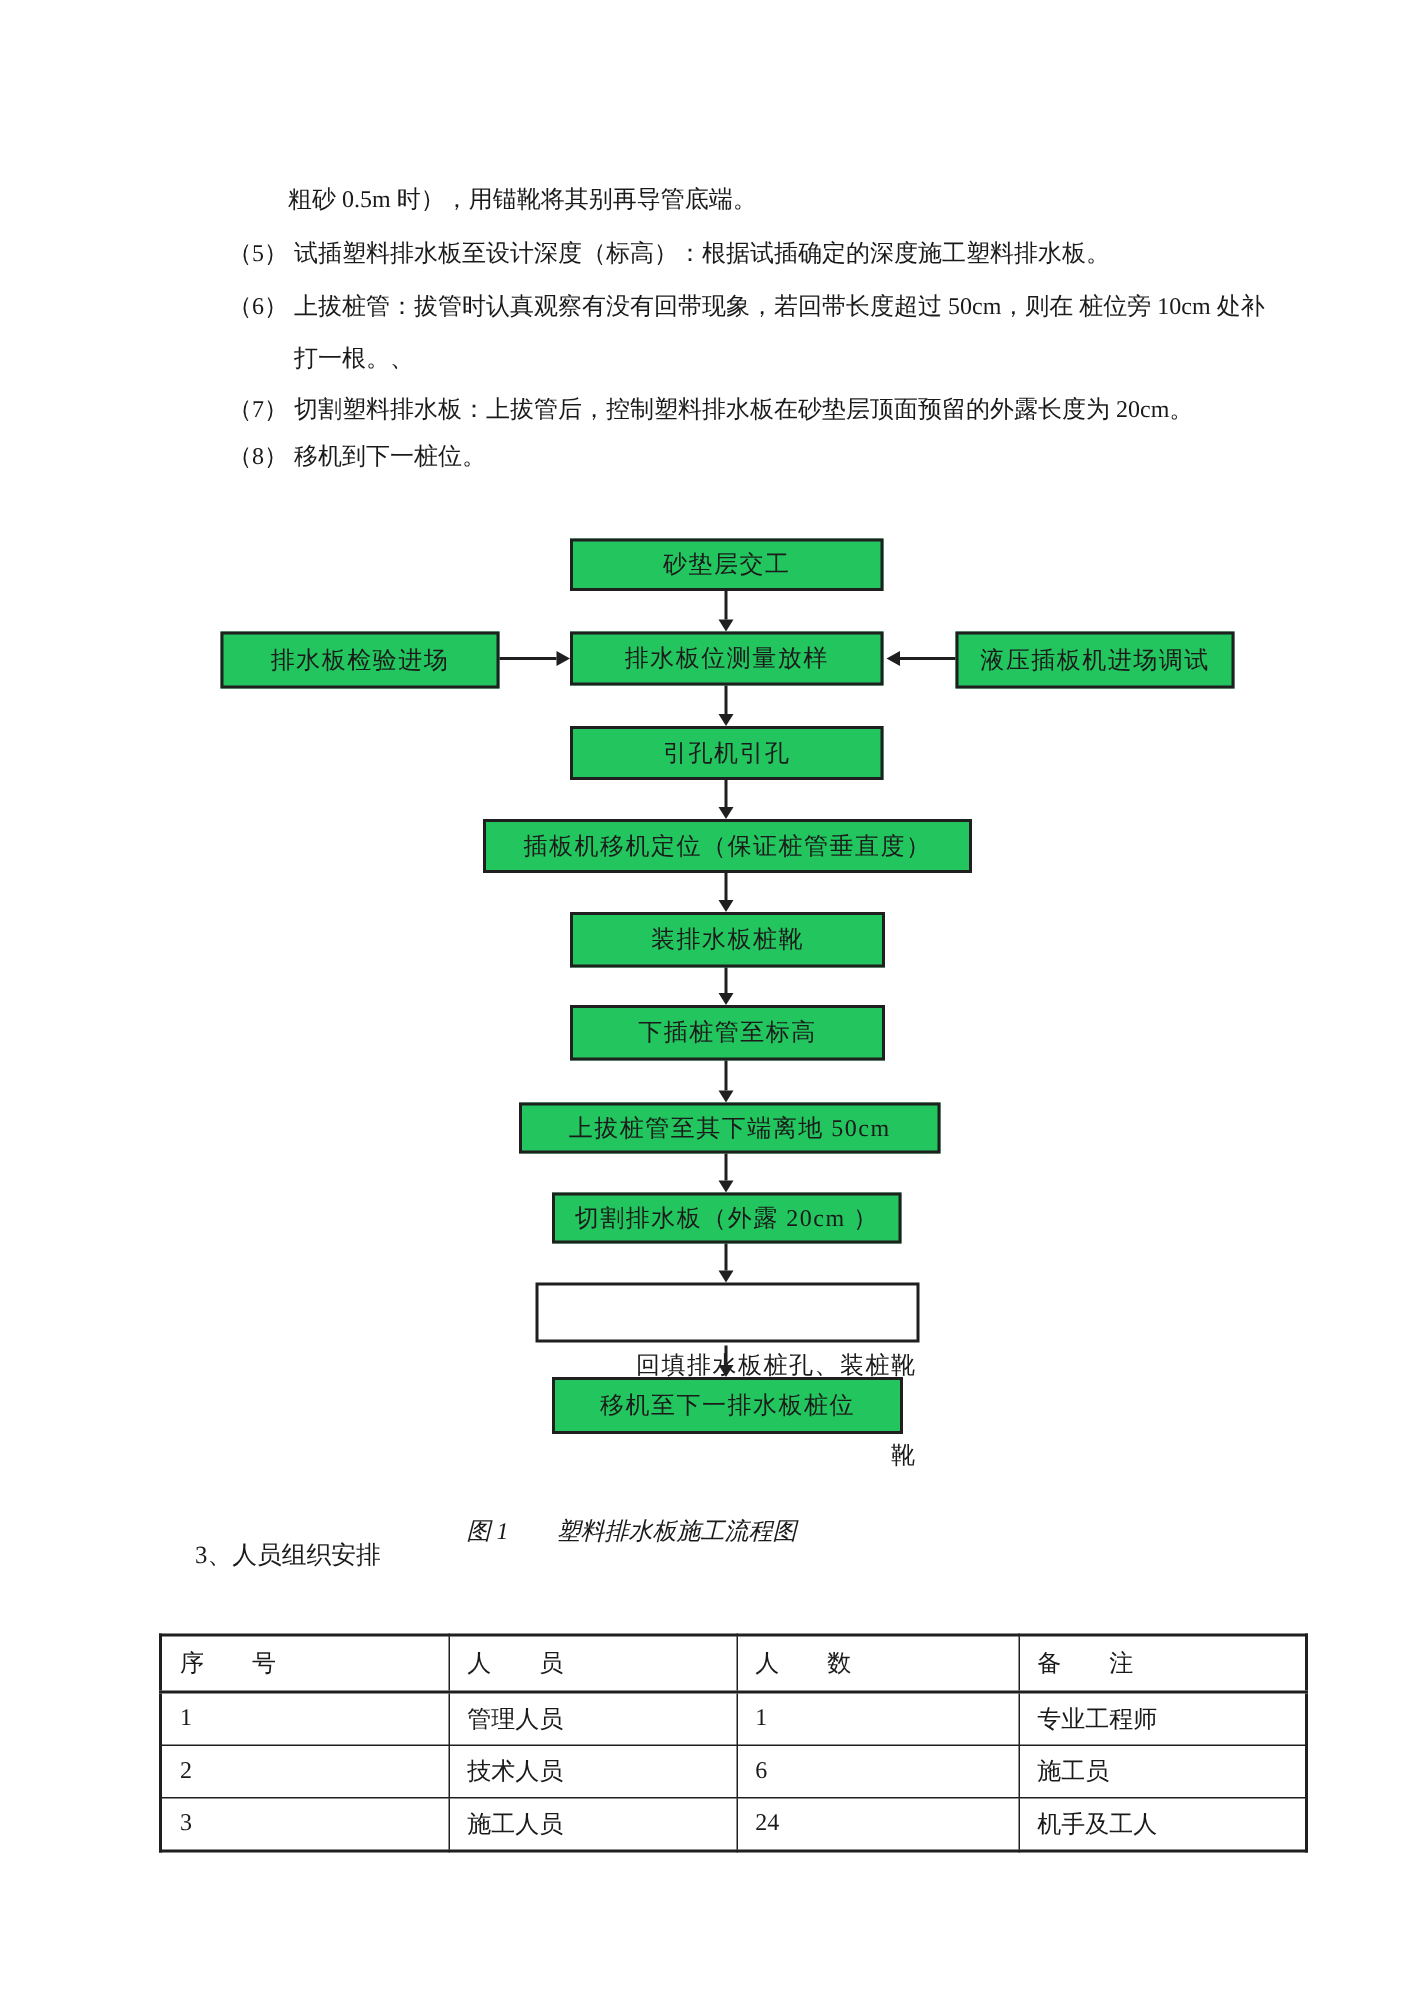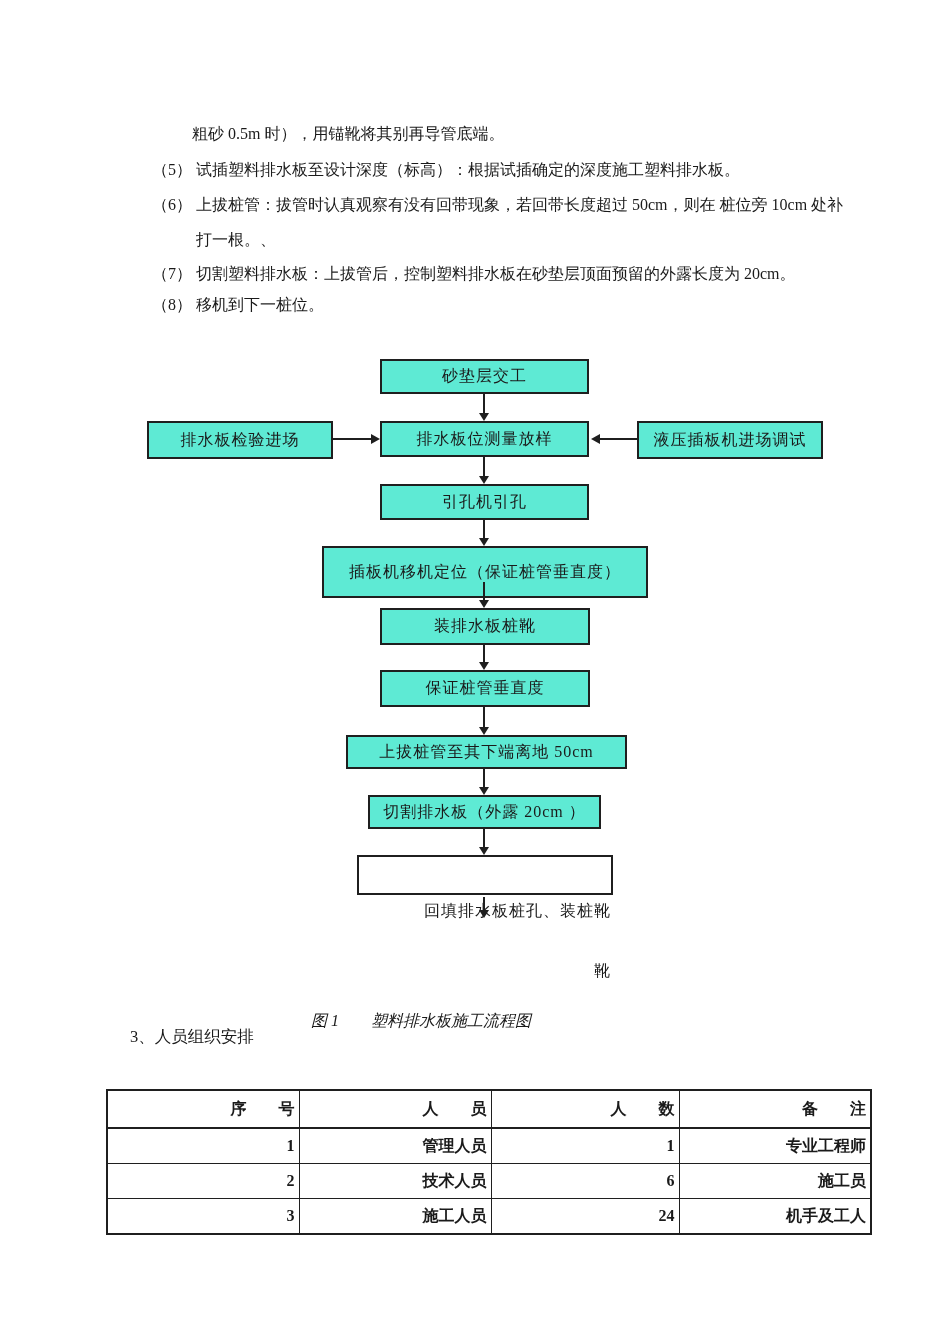--- a/index.html
+++ b/index.html
@@ -6,21 +6,21 @@
   .page{
     position:relative;width:950px;height:1344px;margin:0 auto;
     background:#ffffff;color:#1a1a1a;overflow:hidden;
     font-family:"Liberation Serif","DejaVu Serif",serif;
     padding-left:25px;
   }
   .tline{position:absolute;font-size:16px;line-height:20px;white-space:pre;}
   .fbox{
     position:absolute;box-sizing:border-box;border:2px solid #1f1f1f;
     display:flex;align-items:center;justify-content:center;
-    font-size:16px;letter-spacing:1px;text-align:center;background:#5eead4;white-space:pre;
+    font-size:16px;letter-spacing:1px;text-align:center;background:#22c55e;white-space:pre;
   }
   .fbox-multi{
     position:absolute;box-sizing:border-box;border:2px solid #1f1f1f;
     font-size:16px;letter-spacing:1px;text-align:right;background:transparent;
     line-height:20px;padding-top:4px;overflow:visible;white-space:pre;
   }
   .varrow{position:absolute;width:0;border-left:2px solid #1f1f1f;}
   .varrow::after{
     content:"";position:absolute;bottom:-8px;left:-6px;width:0;height:0;
     border-left:5px solid transparent;border-right:5px solid transparent;
@@ -39,21 +39,21 @@
   }
   .caption{position:absolute;left:295px;top:993px;font-size:16px;white-space:pre;font-style:italic;}
   .caption .cap-text{margin-left:32px;}
   .heading{position:absolute;left:130px;top:1026px;font-size:16.5px;white-space:pre;}
   table.ptable{
     position:absolute;left:106px;top:1089px;width:764px;
     border-collapse:collapse;table-layout:fixed;
     border:2px solid #1f1f1f;font-size:16px;
   }
   table.ptable th,table.ptable td{
-    border:1px solid #1f1f1f;font-weight:bold;text-align:right;
+    border:1px solid #1f1f1f;font-weight:normal;text-align:left;
     padding:0 4px 0 12px;vertical-align:middle;white-space:pre;overflow:hidden;
   }
   table.ptable thead th{height:36px;border-bottom:2px solid #1f1f1f;}
   table.ptable tbody td{height:34px;}
 </style>
 </head>
 <body>
 
 <div class="page">
 
@@ -72,31 +72,32 @@
   <div class="tline" style="left:152px;top:295px">（8）</div>
   <div class="tline" style="left:196px;top:295px">移机到下一桩位。</div>
 
   <div class="fbox" style="left:380px;top:359px;width:209px;height:35px">砂垫层交工</div>
 
   <div class="fbox" style="left:147px;top:421px;width:186px;height:38px">排水板检验进场</div>
   <div class="fbox" style="left:380px;top:421px;width:209px;height:36px">排水板位测量放样</div>
   <div class="fbox" style="left:637px;top:421px;width:186px;height:38px">液压插板机进场调试</div>
 
   <div class="fbox" style="left:380px;top:484px;width:209px;height:36px">引孔机引孔</div>
-  <div class="fbox" style="left:322px;top:546px;width:326px;height:52px">插板机移机定位（保证桩管垂直度）</div>
+  <div class="fbox" style="left:322px;top:546px;width:326px;height:36px">插板机移机定位（保证桩管垂直度）</div>
   <div class="fbox" style="left:380px;top:608px;width:210px;height:37px">装排水板桩靴</div>
-  <div class="fbox" style="left:380px;top:670px;width:210px;height:37px">保证桩管垂直度</div>
+  <div class="fbox" style="left:380px;top:670px;width:210px;height:37px">下插桩管至标高</div>
   <div class="fbox" style="left:346px;top:735px;width:281px;height:34px">上拔桩管至其下端离地 50cm</div>
   <div class="fbox" style="left:368px;top:795px;width:233px;height:34px">切割排水板（外露 20cm ）</div>
 
   <div class="fbox-multi" style="left:357px;top:855px;width:256px;height:40px">
     <div>回填排水板桩孔、装桩靴</div>
     <div>靴</div>
   </div>
 
+  <div class="fbox" style="left:368px;top:918px;width:234px;height:38px">移机至下一排水板桩位</div>
 
   <div class="varrow" style="left:483px;top:394px;height:19px"></div>
   <div class="varrow" style="left:483px;top:457px;height:19px"></div>
   <div class="varrow" style="left:483px;top:520px;height:18px"></div>
   <div class="varrow" style="left:483px;top:582px;height:18px"></div>
   <div class="varrow" style="left:483px;top:645px;height:17px"></div>
   <div class="varrow" style="left:483px;top:707px;height:20px"></div>
   <div class="varrow" style="left:483px;top:769px;height:18px"></div>
   <div class="varrow" style="left:483px;top:829px;height:18px"></div>
   <div class="varrow" style="left:483px;top:897px;height:13px"></div>

